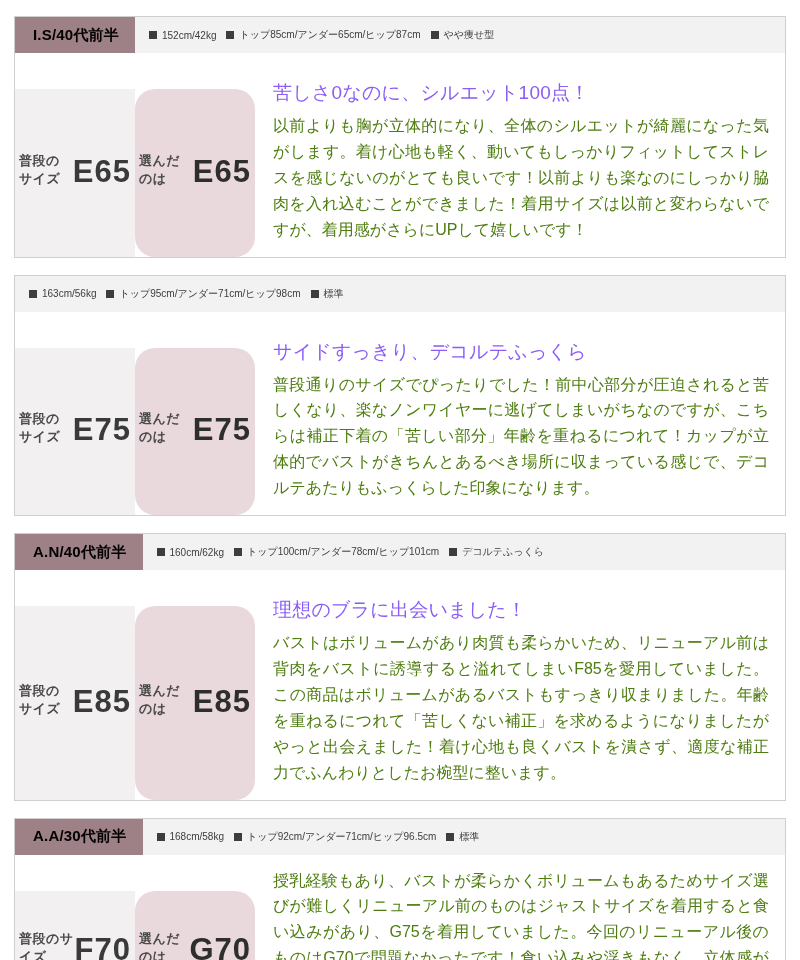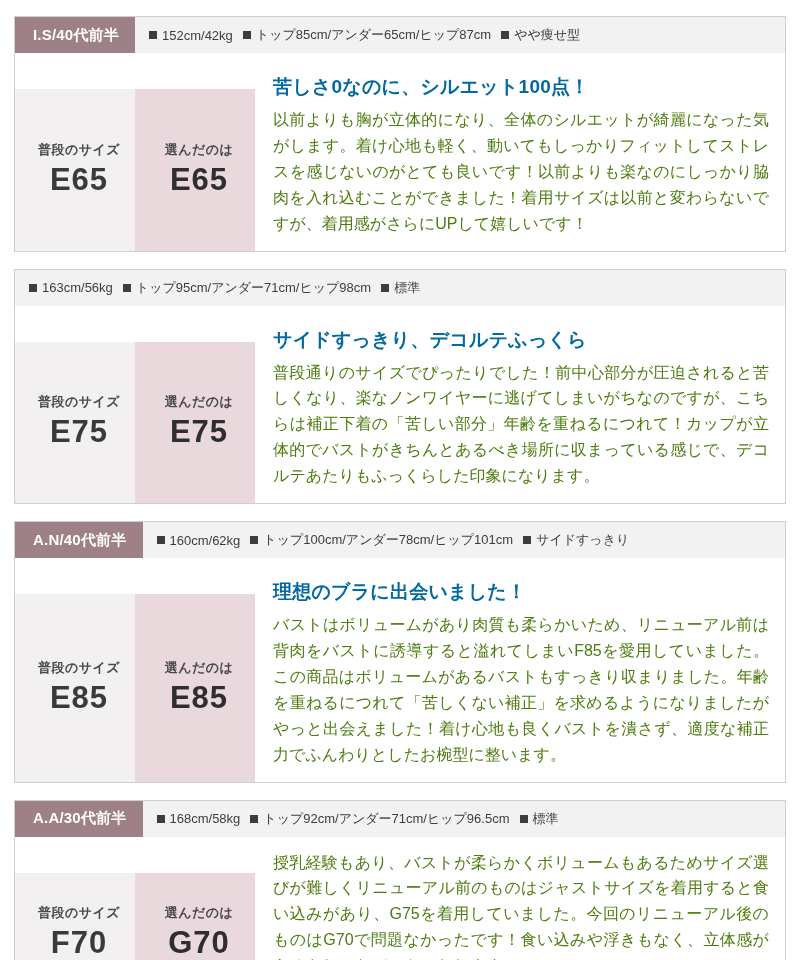--- a/index.html
+++ b/index.html
@@ -31,37 +31,37 @@
   }
   
   .rev-head {
     display: flex;
     align-items: stretch;
     background: #f2f2f2;
     min-height: 36px;
   }
   .rev-head-name {
     background: #9e8186;
-    color: #ffffff;
+    color: #000000;
     font-weight: bold;
     font-size: 15px;
     display: flex;
     align-items: center;
     padding: 0 16px 0 18px;
     white-space: nowrap;
     letter-spacing: 0.2px;
   }
   .rev-head-specs {
     flex: 1;
     display: flex;
     align-items: center;
     flex-wrap: wrap;
     padding: 0 10px 0 14px;
     gap: 0px 10px;
-    font-size: 13px;
+    font-size: 10px;
     color: #3d3d3d;
   }
   .spec {
     white-space: nowrap;
     display: inline-flex;
     align-items: center;
   }
   .spec .sq {
     display: inline-block;
     width: 8px;
@@ -71,32 +71,33 @@
   }
   
   .rev-body {
     display: flex;
     align-items: stretch;
   }
   .size-col {
     width: 120px;
     min-width: 120px;
     display: flex;
-    flex-direction: column;
+    flex-direction: row;
     align-items: center;
     justify-content: center;
-    padding: 14px 4px 16px 12px;
+    padding: 14px 4px 16px 4px;
     box-sizing: border-box;
     margin-top: 36px;
   }
   .size-col.usual {
     background: #f2f0f0;
   }
   .size-col.chosen {
     background: #ead9dc;
+    border-radius: 20px;
   }
   .size-label {
     font-size: 13px;
     font-weight: bold;
     color: #4a4a4a;
     margin-bottom: 4px;
     letter-spacing: 0.5px;
   }
   .size-value {
     font-size: 31px;
@@ -108,23 +109,23 @@
   .size-col.chosen .size-value {
     color: #2e2e2e;
   }
   .text-col {
     flex: 1;
     padding: 13px 16px 14px 18px;
     box-sizing: border-box;
   }
   .rev-title {
     font-size: 19px;
-    font-weight: bold;
-    color: #0369a1;
-    margin: 8px 0 7px 0;
+    font-weight: normal;
+    color: #8b5cf6;
+    margin: 14px 0 7px 0;
     letter-spacing: 0.2px;
   }
   .rev-text {
     font-size: 16px;
     line-height: 1.62;
     color: #4d7c0f;
     margin: 0;
     text-align: justify;
   }
 </style>
@@ -207,21 +208,21 @@
         <span class="spec">
             <span class="sq"></span>
             <span>160cm/62kg</span>
           </span>
         <span class="spec">
             <span class="sq"></span>
             <span>トップ100cm/アンダー78cm/ヒップ101cm</span>
           </span>
         <span class="spec">
             <span class="sq"></span>
-            <span>サイドすっきり</span>
+            <span>デコルテふっくら</span>
           </span>
       </div>
     </div>
     <div class="rev-body">
       <div class="size-col usual">
         <div class="size-label">普段のサイズ</div>
         <div class="size-value">E85</div>
       </div>
       <div class="size-col chosen">
         <div class="size-label">選んだのは</div>

